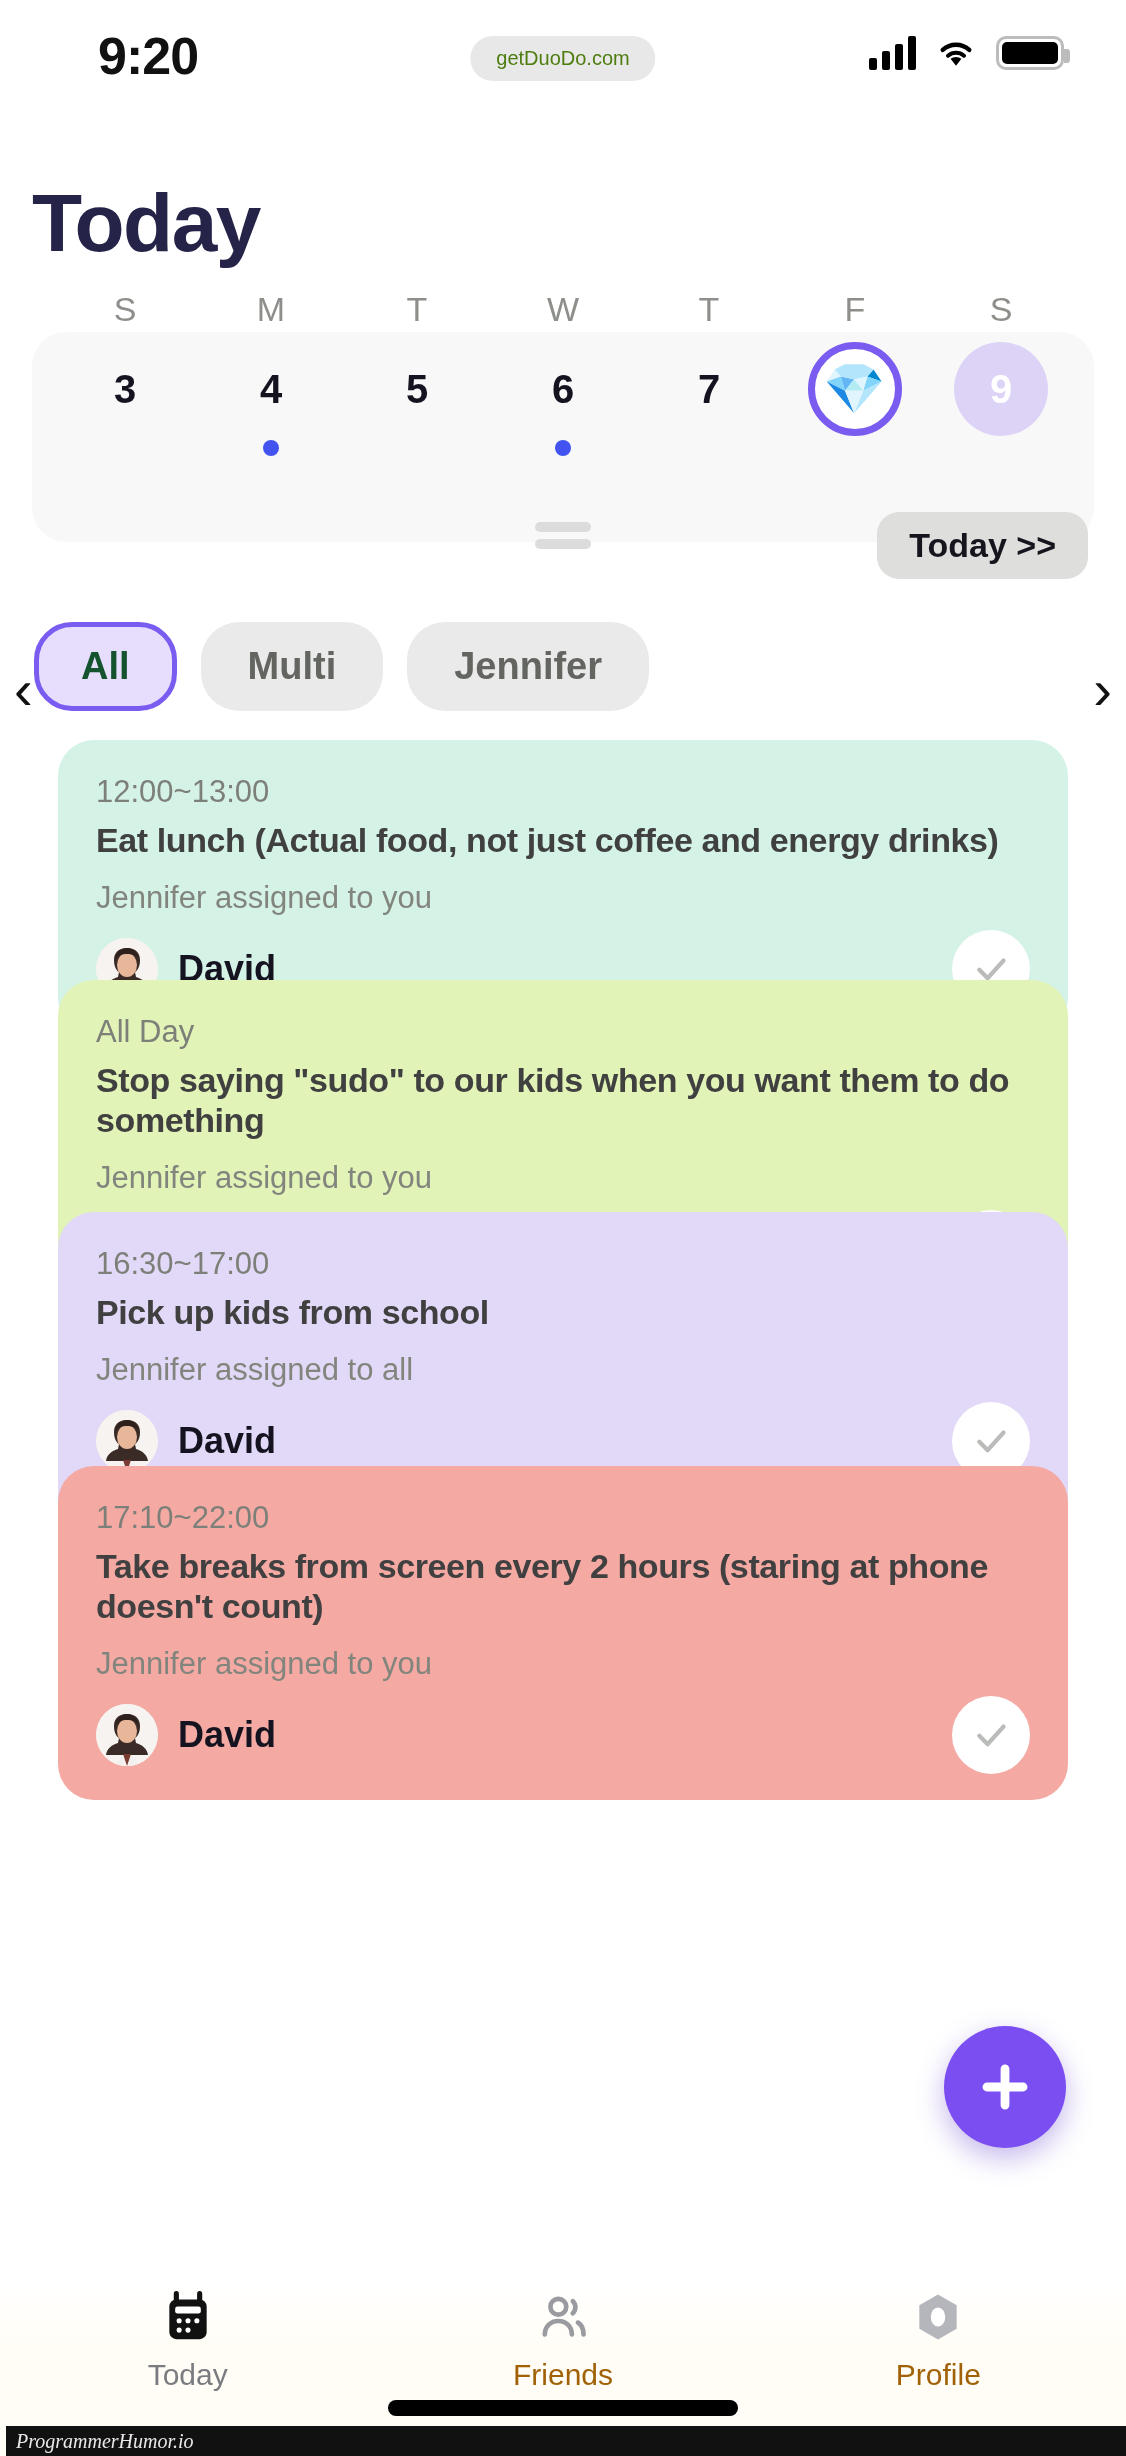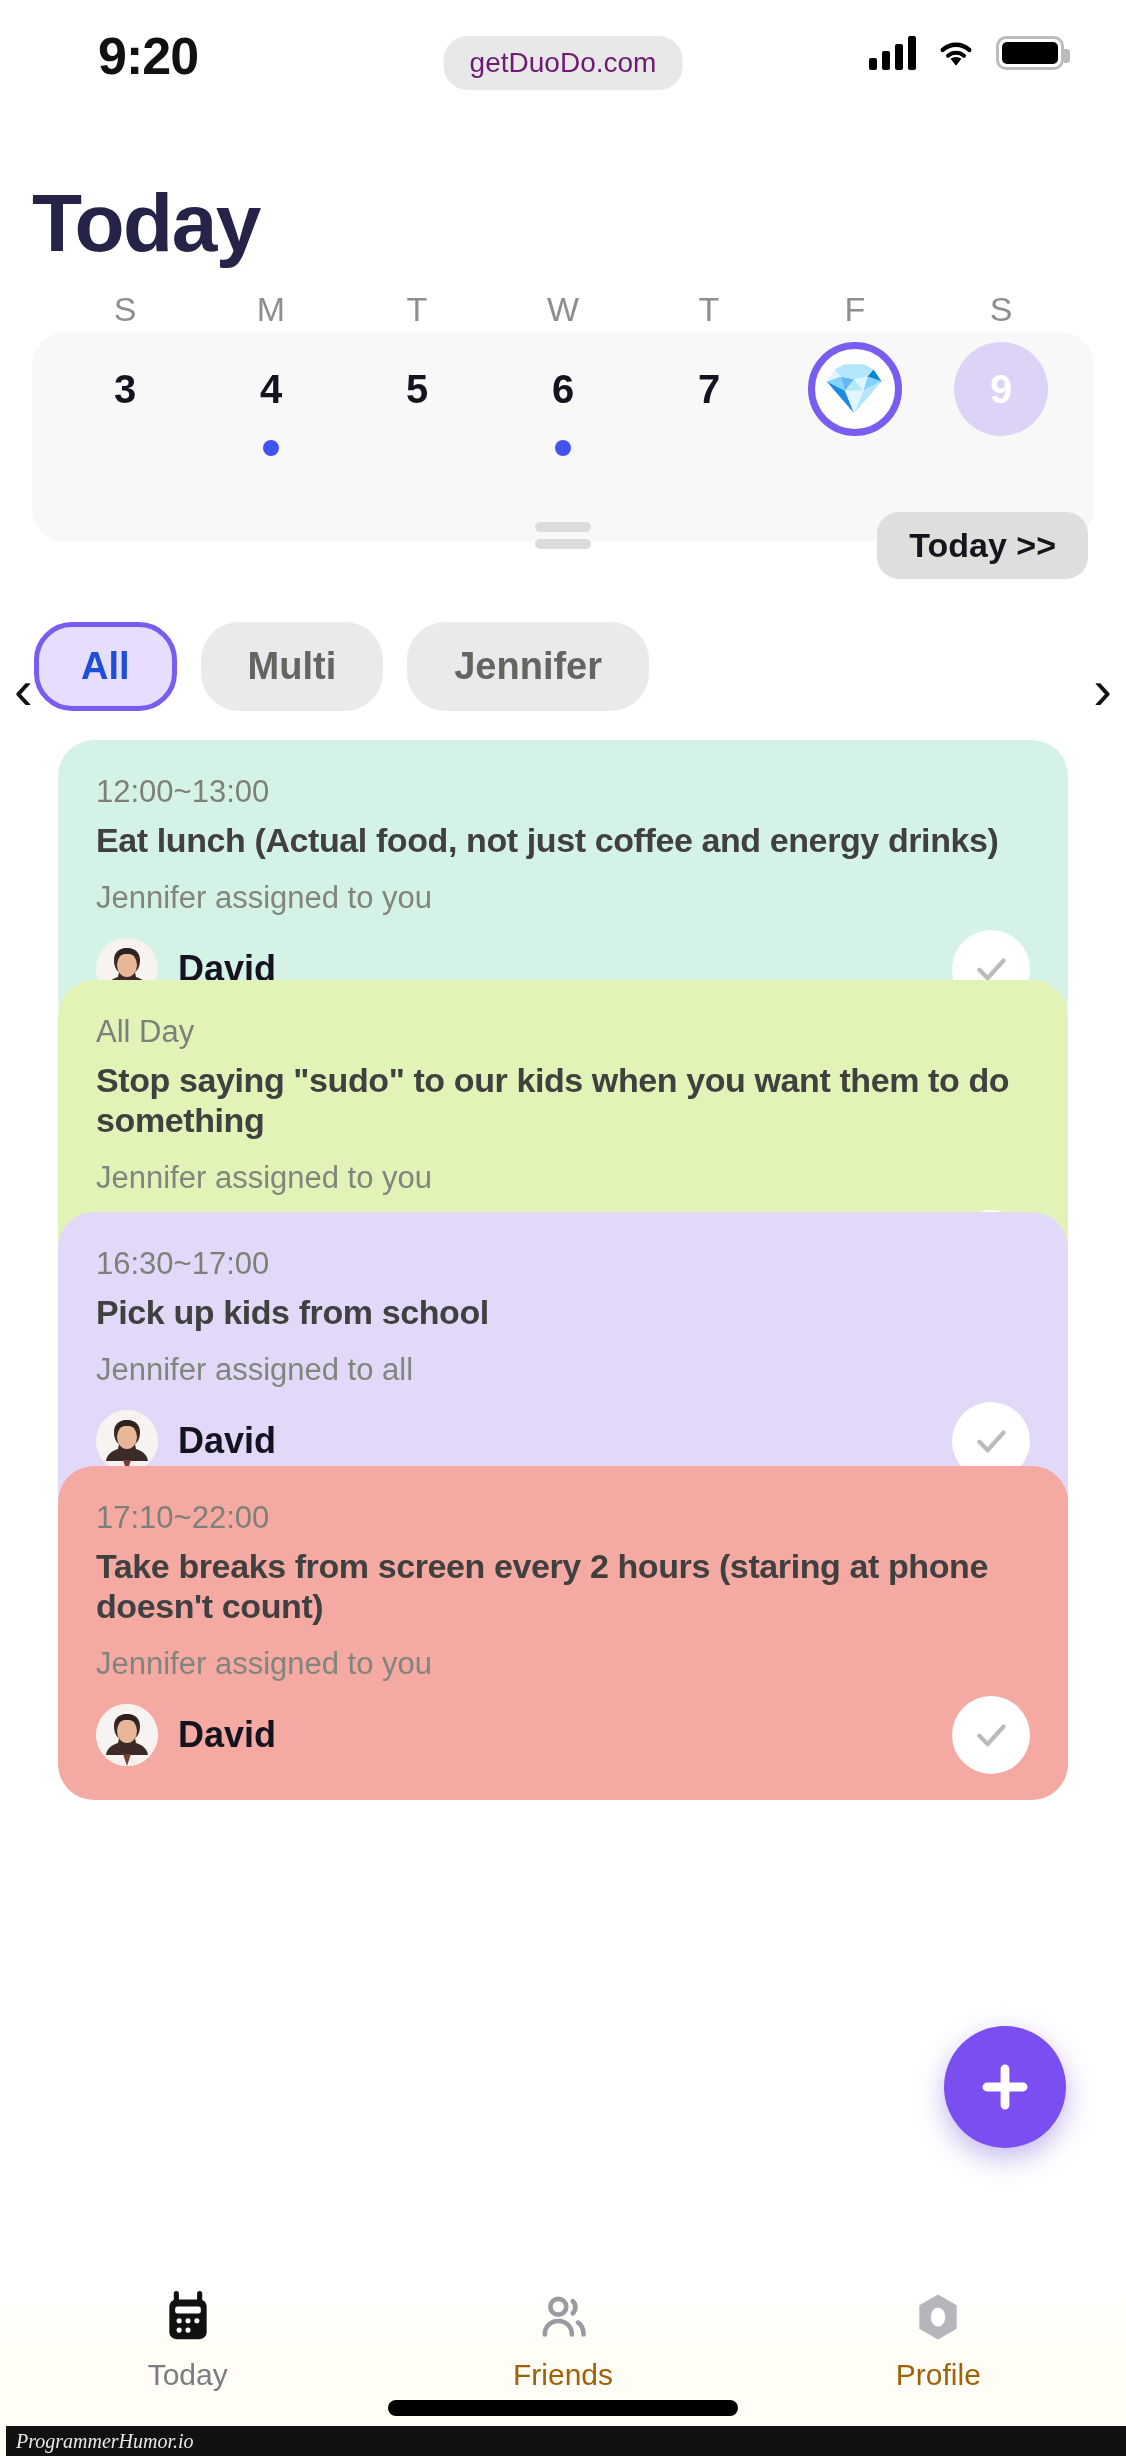--- a/index.html
+++ b/index.html
@@ -21,22 +21,22 @@
     position:absolute; top:0; left:0; right:0; height:120px;
     display:flex; align-items:center;
   }
   .sb-time {
     position:absolute; left:98px; top:26px;
     font-size:52px; font-weight:700; color:#111;
     letter-spacing:-1px;
   }
   .sb-url {
     position:absolute; left:50%; transform:translateX(-50%); top:36px;
-    background:#e8e8e8; color:#701a75;
-    font-size:28px; padding:11px 26px; border-radius:24px;
+    background:#e8e8e8; color:#4d7c0f;
+    font-size:20px; padding:11px 26px; border-radius:24px;
     white-space:nowrap;
   }
   .sb-icons {
     position:absolute; right:62px; top:36px;
     display:flex; align-items:center; gap:18px;
   }
   .signal { display:flex; align-items:flex-end; gap:5px; height:34px; }
   .signal i { display:block; width:8px; background:#000; border-radius:2px; }
   .signal i:nth-child(1){height:12px;}
   .signal i:nth-child(2){height:19px;}
@@ -126,21 +126,21 @@
     position:absolute; left:34px; top:622px;
     display:flex; gap:24px;
   }
   .chip {
     background:#eaeaea; color:#636560;
     font-size:38px; font-weight:700;
     padding:18px 42px; border-radius:38px;
     border:5px solid transparent; white-space:nowrap;
   }
   .chip.active {
-    background:#e6defc; color:#1d4ed8;
+    background:#e6defc; color:#14532d;
     border-color:#7a5cf0;
     text-align:right;
   }
 
   
   .task-list {
     position:absolute; left:0; right:0; top:740px; bottom:0;
   }
   .task-card {
     position:absolute; left:58px; right:58px;

